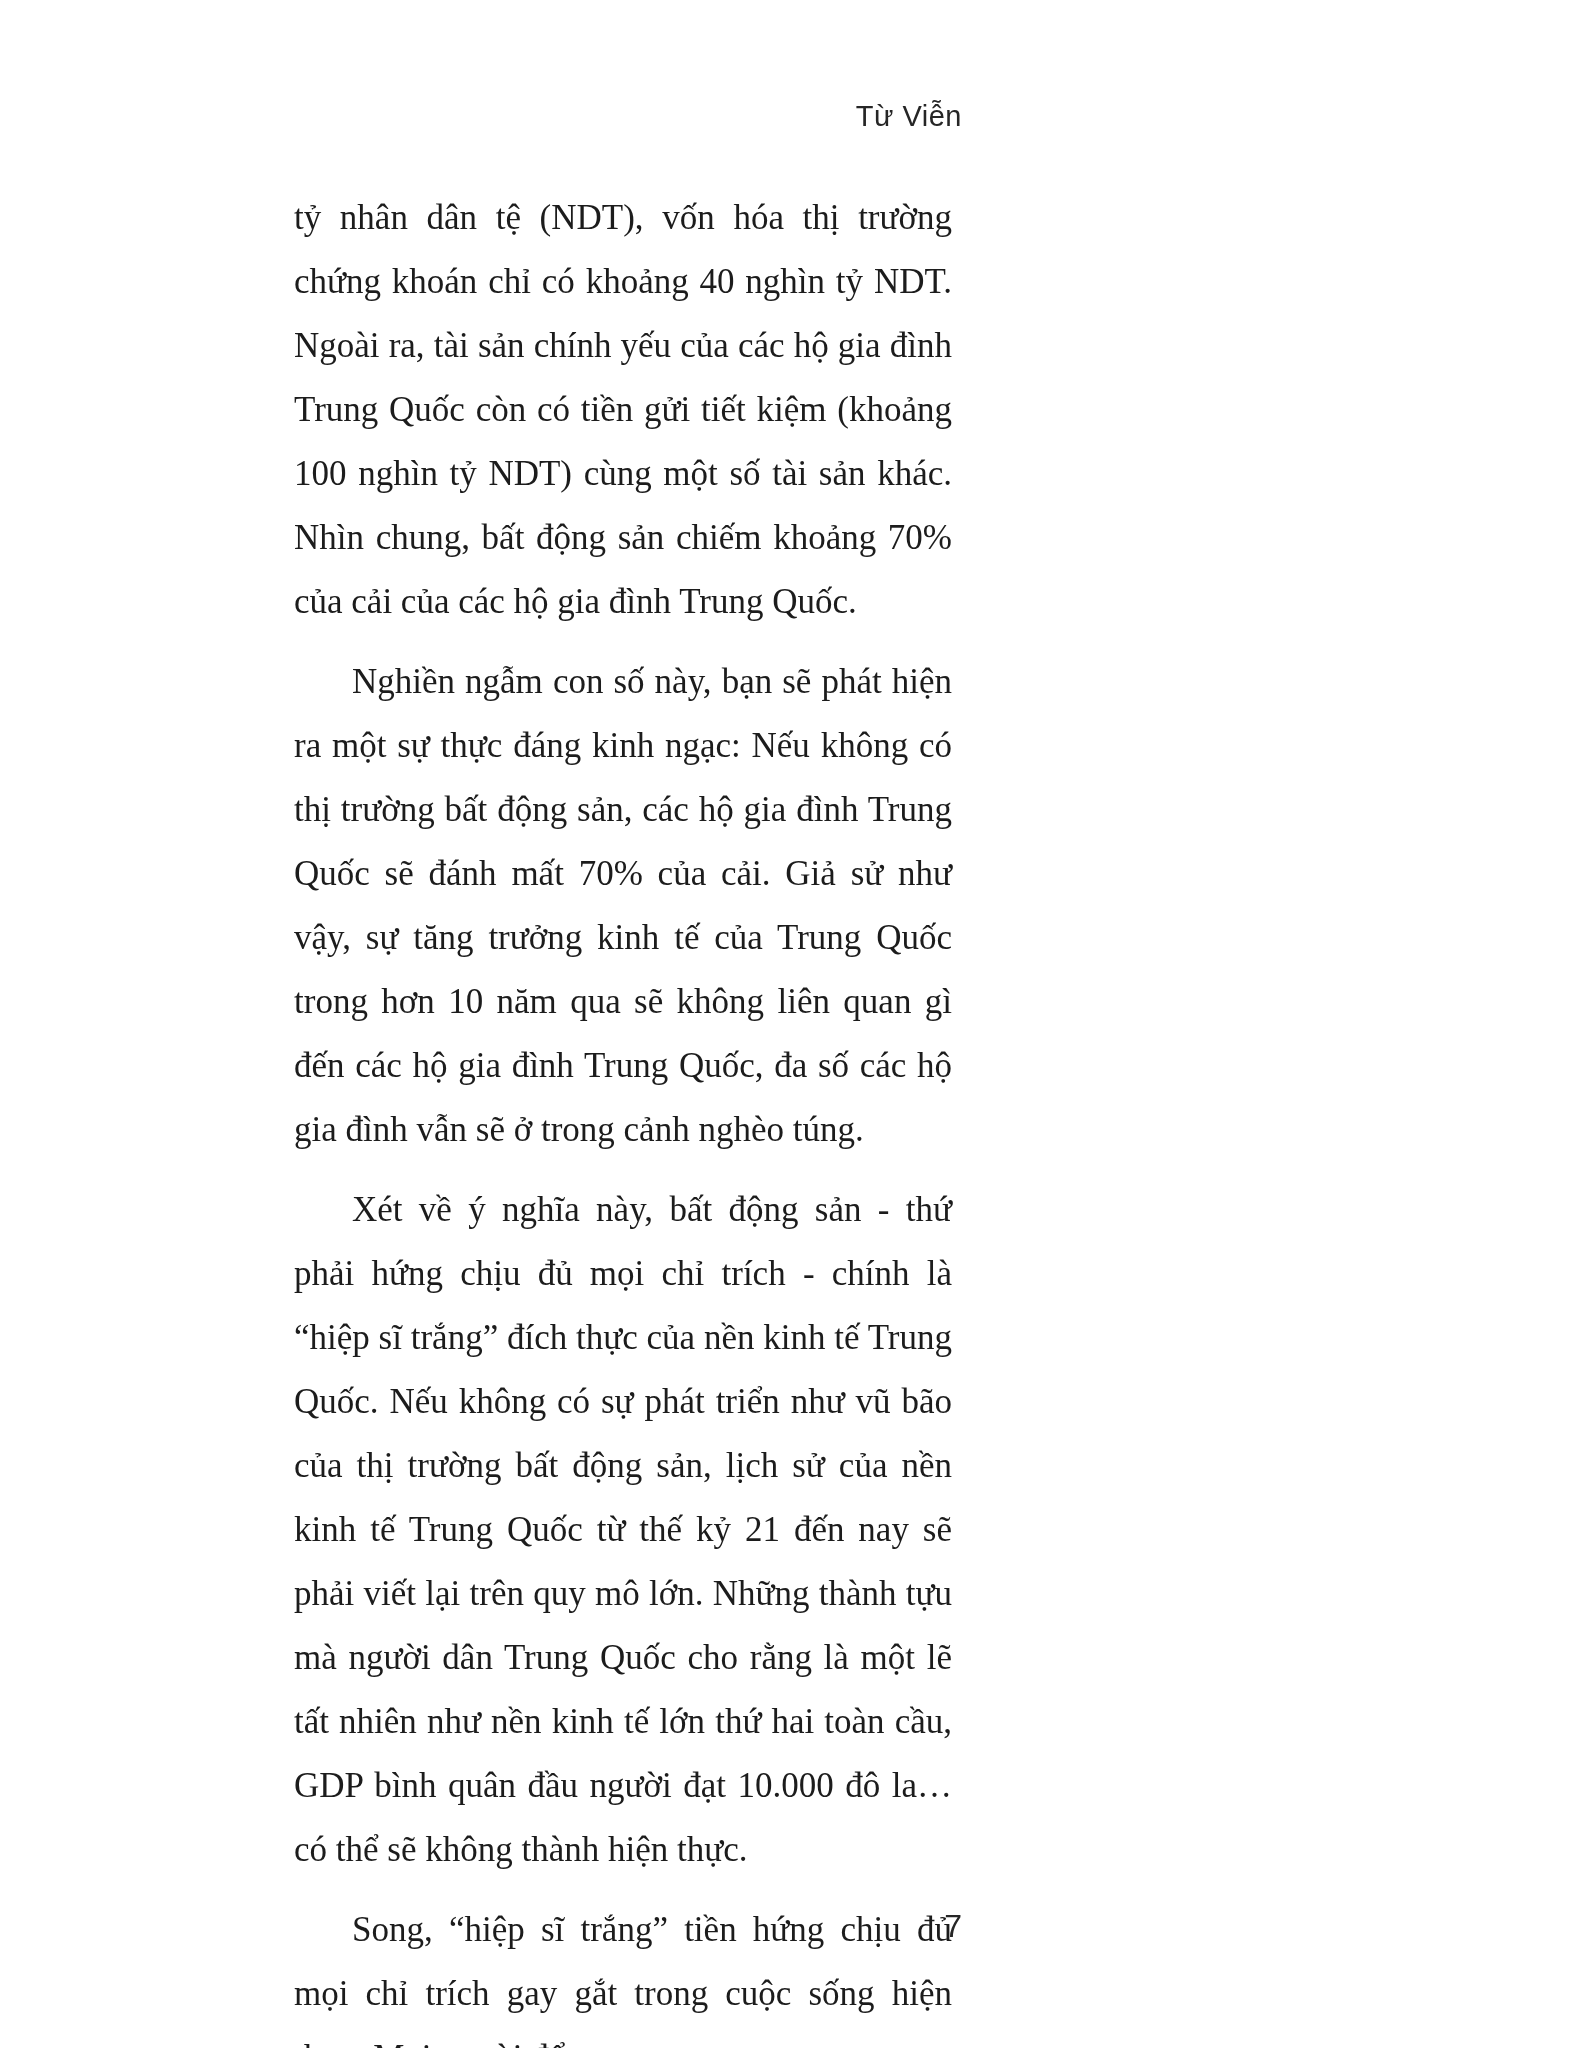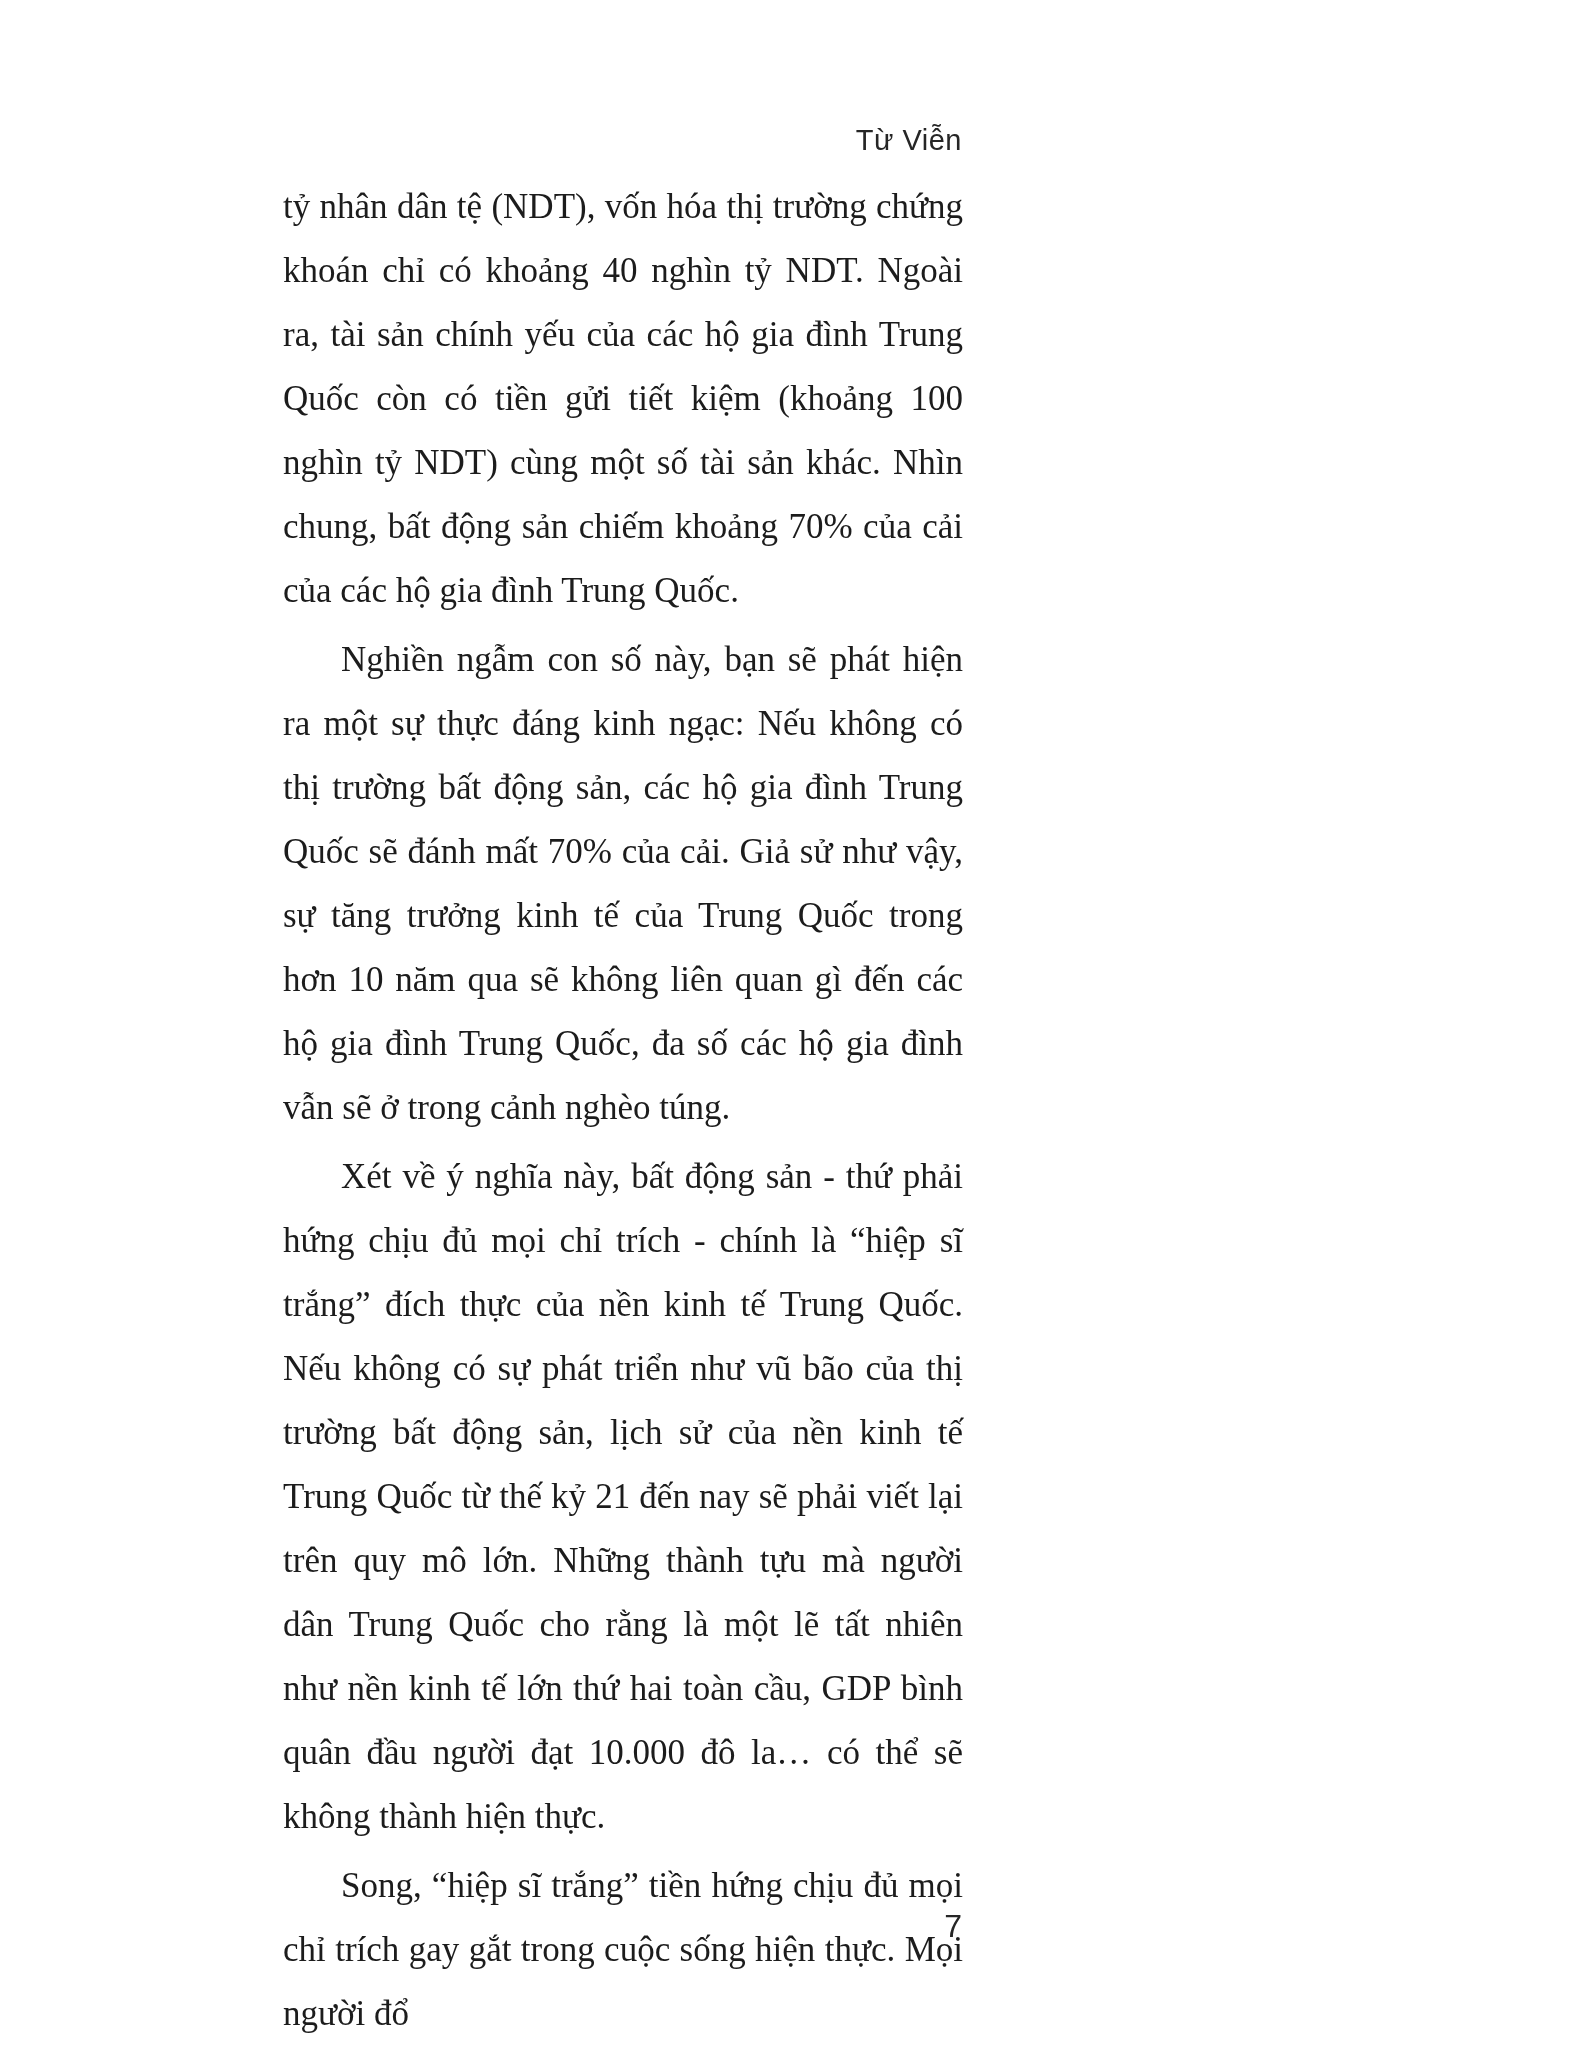--- a/index.html
+++ b/index.html
@@ -23,35 +23,34 @@
   .running-header {
     position: absolute;
     top: 100px;
     left: 278px;
     width: 684px;
     text-align: right;
     font-family: "Liberation Sans", sans-serif;
     font-size: 29px;
     letter-spacing: 0.5px;
     color: #262626;
-    margin-top: 24px;
   }
   .text-block {
     position: absolute;
     top: 170px;
     left: 278px;
     width: 690px;
     text-align: justify;
     text-justify: inter-word;
     font-size: 35px;
     line-height: 64px;
     color: #1c1c1c;
   }
   .para {
-    margin: 5px;
+    margin: 16px;
     padding: 0;
     text-indent: 58px;
   }
   .para.no-indent {
     text-indent: 0;
   }
   .page-number {
     position: absolute;
     top: 1908px;
     left: 278px;

